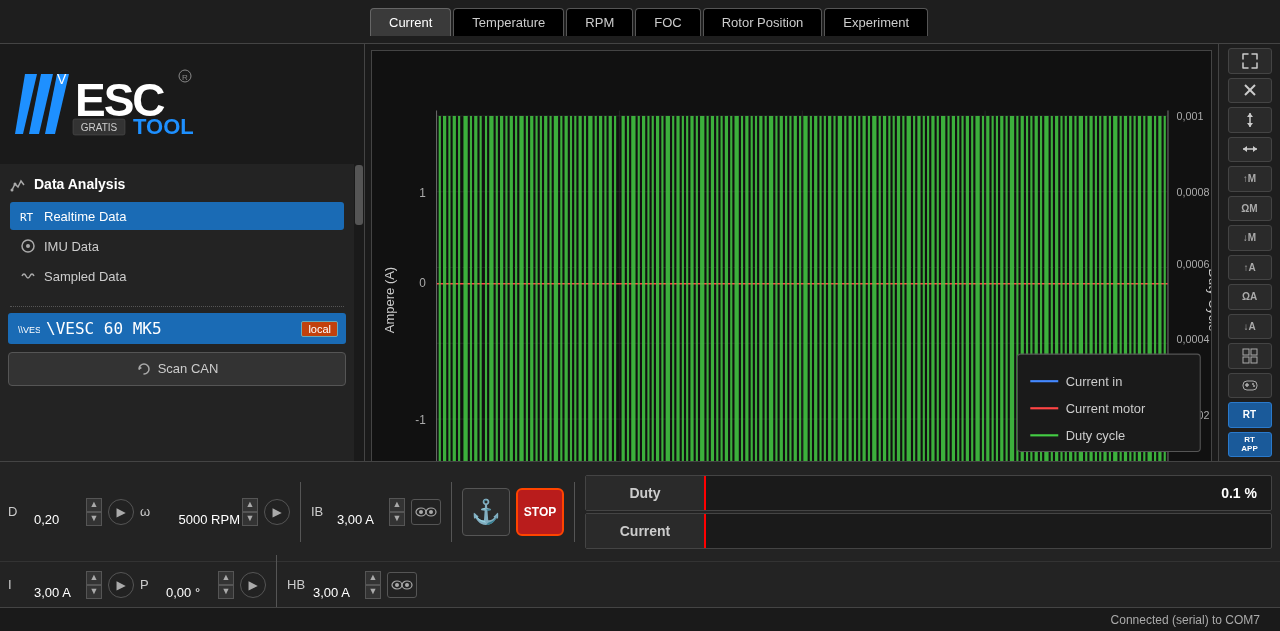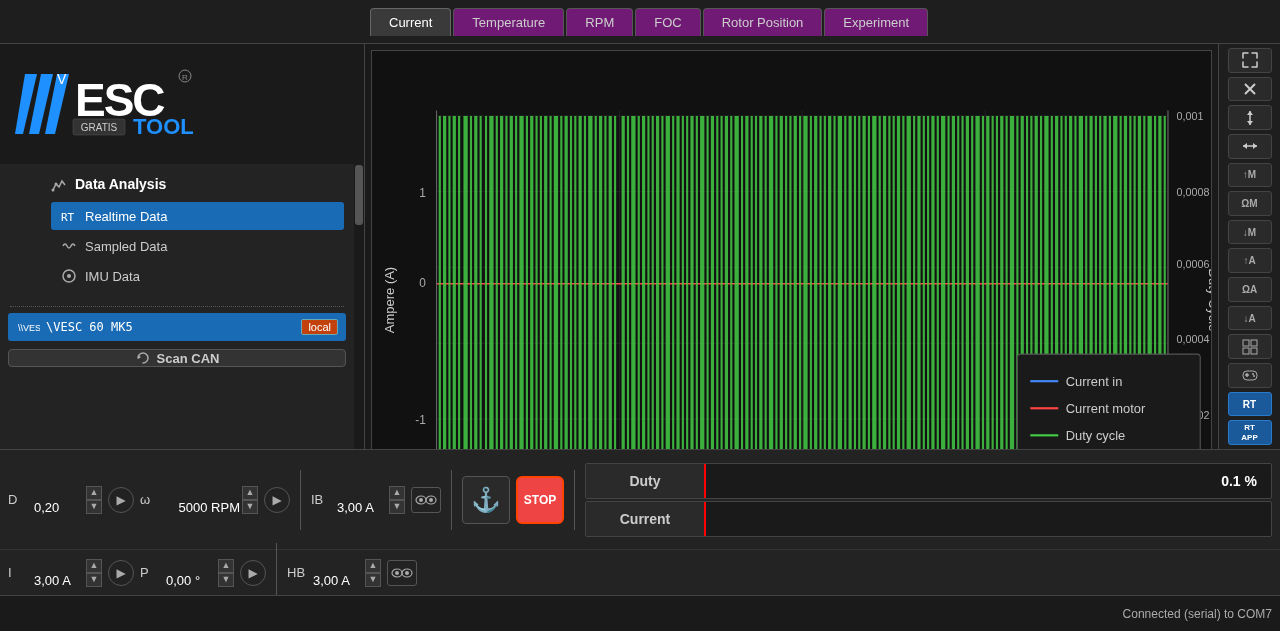--- a/index.html
+++ b/index.html
@@ -25,21 +25,21 @@
       border-bottom: 1px solid #444;
     }
     .tab {
       padding: 6px 18px;
       cursor: pointer;
       color: #ccc;
       border: 1px solid #555;
       border-bottom: none;
       border-radius: 4px 4px 0 0;
       margin-right: 2px;
-      background: #701a75;
+      background: #000000;
       font-size: 13px;
     }
     .tab.active {
       background: #3a3a3a;
       color: #fff;
       border-color: #666;
     }
 
     
     .main-area {
@@ -65,21 +65,20 @@
       height: 120px;
     }
     .logo-svg {
       width: 200px;
       height: 80px;
     }
     .sidebar-section {
       padding: 8px 10px;
       flex: 1;
       overflow-y: auto;
-      margin-left: 41px;
     }
     .section-header {
       display: flex;
       align-items: center;
       font-weight: bold;
       font-size: 14px;
       color: #fff;
       margin-bottom: 6px;
       padding: 4px 0;
     }
@@ -132,32 +131,32 @@
     .local-badge {
       background: #c2410c;
       color: #fff;
       font-size: 11px;
       padding: 1px 6px;
       border-radius: 2px;
       border: 1px solid #6ab;
     }
     .scan-can-btn {
       margin: 8px;
+      padding: 8px;
       background: #333;
       border: 1px solid #555;
       border-radius: 4px;
       color: #ccc;
       cursor: pointer;
       text-align: center;
       font-size: 13px;
       display: flex;
-      align-items: center;
+      align-items: flex-start;
       justify-content: center;
       gap: 6px;
-      font-weight: bold;
     }
 
     
     .scroll-track {
       width: 10px;
       background: #1a1a1a;
     }
     .scroll-thumb {
       width: 8px;
       height: 60px;
@@ -300,21 +299,21 @@
       cursor: pointer;
       display: flex;
       align-items: center;
       justify-content: center;
       font-size: 24px;
       color: #ccc;
     }
     .stop-btn {
       width: 48px;
       height: 48px;
-      background: #ef4444;
+      background: #b91c1c;
       border: 2px solid #ff4400;
       border-radius: 6px;
       cursor: pointer;
       display: flex;
       align-items: center;
       justify-content: center;
       font-size: 12px;
       font-weight: bold;
       color: #fff;
     }
@@ -350,27 +349,27 @@
     .status-value {
       color: #fff;
       padding: 0 14px;
       font-size: 14px;
       font-weight: bold;
       flex: 1;
       text-align: right;
     }
 
     .bottom-status-bar {
-      height: 36px;
+      height: 24px;
       background: #1a1a1a;
       border-top: 1px solid #444;
       display: flex;
       align-items: center;
       justify-content: flex-end;
-      padding: 0 8px;
+      padding: 0 20px;
       font-size: 12px;
       color: #aaa;
     }
 
     
     .sidebar-list-area {
       display: flex;
       flex: 1;
       overflow: hidden;
     }
@@ -432,44 +431,44 @@
 
           <div class="sidebar-item active">
             <svg width="16" height="16" viewBox="0 0 16 16">
               <text x="0" y="13" font-size="11" fill="#fff" font-family="monospace">RT</text>
             </svg>
             <span>Realtime Data</span>
           </div>
 
           <div class="sidebar-item">
             <svg width="16" height="16" viewBox="0 0 16 16">
-              <path d="M2 8 Q4 4 6 8 Q8 12 10 8 Q12 4 14 8" stroke="#aaa" stroke-width="1.5" fill="none"></path>
-            </svg>
-            <span>Sampled Data</span>
-          </div>
-
-          <div class="sidebar-item">
-            <svg width="16" height="16" viewBox="0 0 16 16">
               <circle cx="8" cy="8" r="6" stroke="#aaa" stroke-width="1.5" fill="none"></circle>
               <circle cx="8" cy="8" r="2" fill="#aaa"></circle>
             </svg>
             <span>IMU Data</span>
+          </div>
+
+          <div class="sidebar-item">
+            <svg width="16" height="16" viewBox="0 0 16 16">
+              <path d="M2 8 Q4 4 6 8 Q8 12 10 8 Q12 4 14 8" stroke="#aaa" stroke-width="1.5" fill="none"></path>
+            </svg>
+            <span>Sampled Data</span>
           </div>
         </div>
 
         <hr class="divider-line">
 
 
         <div class="can-device-item">
           <span class="can-device-label">
             <svg width="24" height="16" viewBox="0 0 24 16">
               <rect x="0" y="2" width="24" height="12" rx="2" fill="#1a6bb5"></rect>
               <text x="2" y="12" font-size="9" fill="#fff" font-family="Arial">\\VESC</text>
             </svg>
-            <span style="font-family:monospace;font-size:12px;text-align:center;">\VESC 60 MK5</span>
+            <span style="font-family:monospace;font-size:16px;text-align:center;">\VESC 60 MK5</span>
           </span>
           <span class="local-badge">local</span>
         </div>
 
         <div class="scan-can-btn">
           <svg width="16" height="16" viewBox="0 0 16 16">
             <path d="M3 8 A5 5 0 1 1 8 13" stroke="#aaa" stroke-width="1.5" fill="none" stroke-linecap="round"></path>
             <polygon points="3,5 3,9 6,7" fill="#aaa"></polygon>
           </svg>
           <span>Scan CAN</span>

